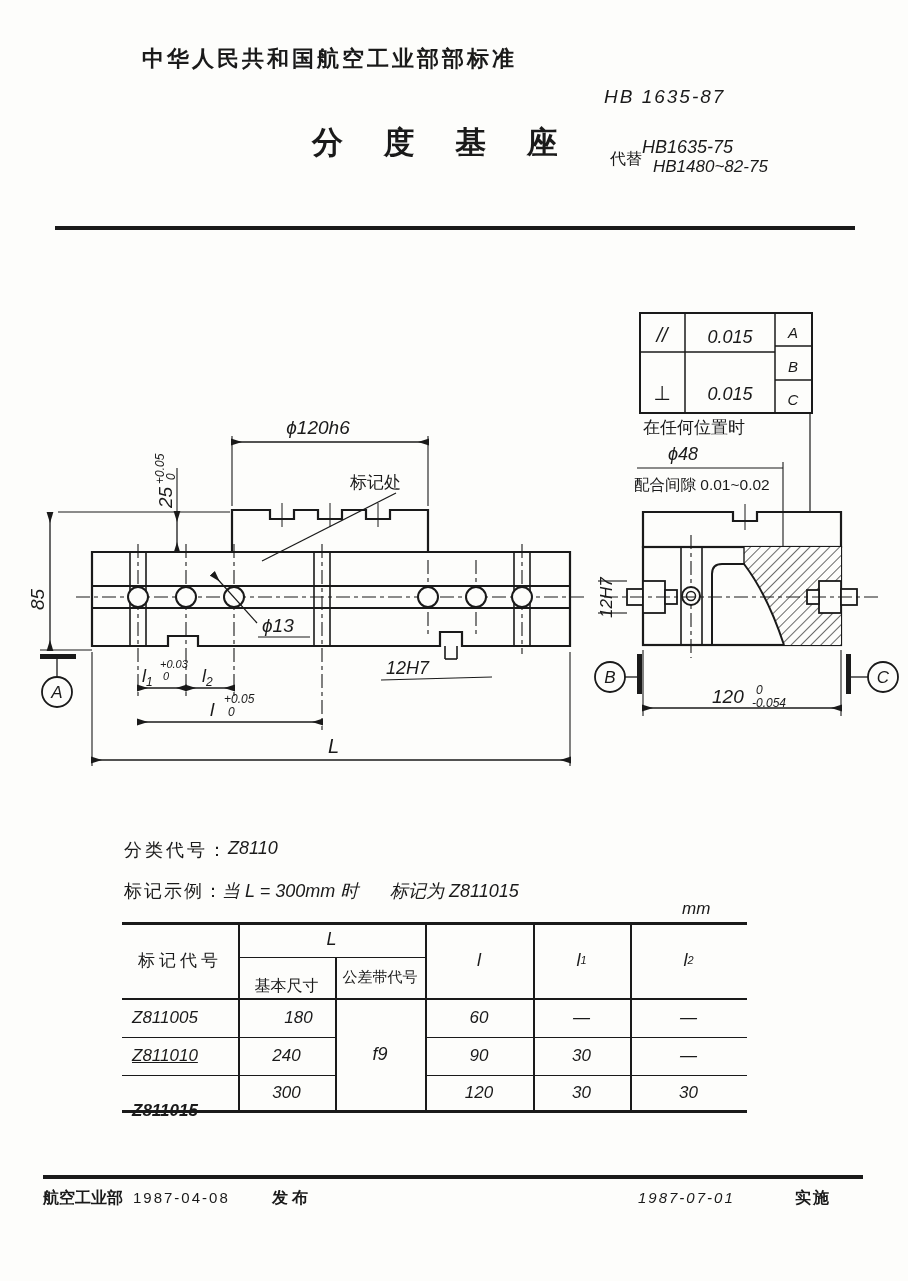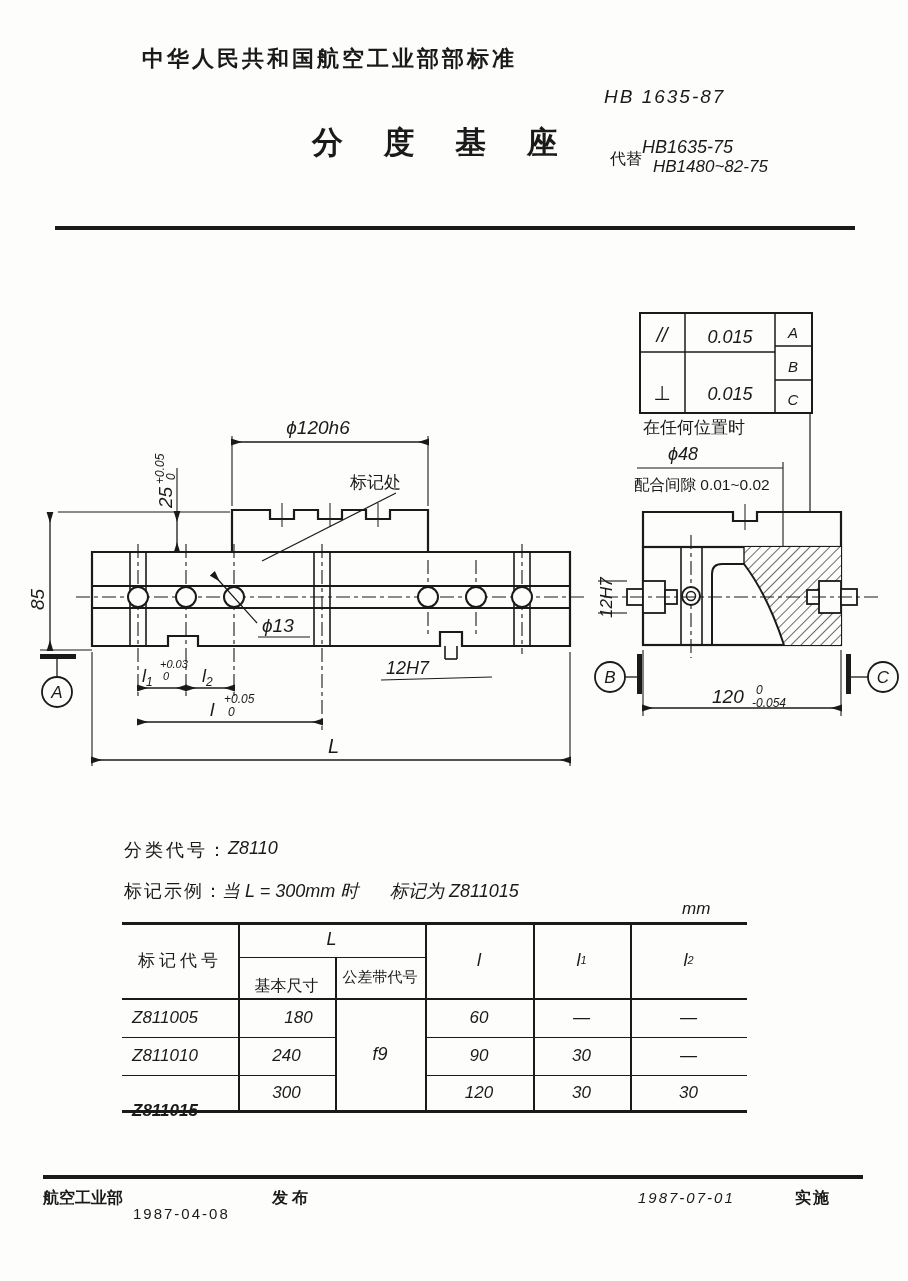--- a/index.html
+++ b/index.html
@@ -269,33 +269,33 @@
       </div>
 
     <div class="cell hw" style="left:213px;top:76px;width:90px;height:112px;font-size:18px;">f9</div>
 
     <div class="cell hw left" style="left:0;top:76px;width:116px;height:39px;">Z811005</div>
     <div class="cell hw" style="left:116px;top:76px;width:121px;height:39px;">180</div>
     <div class="cell hw" style="left:303px;top:76px;width:108px;height:39px;">60</div>
     <div class="cell hw" style="left:411px;top:76px;width:97px;height:39px;">—</div>
     <div class="cell hw" style="left:508px;top:76px;width:117px;height:39px;">—</div>
 
-    <div class="cell hw left" style="left:0;top:115px;width:116px;height:38px;">Z811010</div>
+    <div class="cell hw left" style="left:0;top:115px;width:116px;height:38px;text-decoration:underline;">Z811010</div>
     <div class="cell hw" style="left:116px;top:115px;width:97px;height:38px;">240</div>
     <div class="cell hw" style="left:303px;top:115px;width:108px;height:38px;">90</div>
     <div class="cell hw" style="left:411px;top:115px;width:97px;height:38px;">30</div>
     <div class="cell hw" style="left:508px;top:115px;width:117px;height:38px;">—</div>
 
     <div class="cell hw left" style="left:0;top:171px;width:116px;height:35px;font-weight:bold;">Z811015</div>
     <div class="cell hw" style="left:116px;top:153px;width:97px;height:35px;">300</div>
     <div class="cell hw" style="left:303px;top:153px;width:108px;height:35px;">120</div>
     <div class="cell hw" style="left:411px;top:153px;width:97px;height:35px;">30</div>
     <div class="cell hw" style="left:508px;top:153px;width:117px;height:35px;">30</div>
   </div>
 
   <div class="line" style="left:43px;top:1175px;width:820px;height:3.5px;"></div>
   <div class="abs cjk bold" style="left:43px;top:1188px;font-size:16px;">航空工业部</div>
-  <div class="abs" style="left:133px;top:1189px;font-size:15px;letter-spacing:2px;margin-top:16px;">1987-04-08</div>
+  <div class="abs" style="left:133px;top:1189px;font-size:15px;letter-spacing:2px;">1987-04-08</div>
   <div class="abs cjk bold" style="left:272px;top:1188px;font-size:16px;letter-spacing:4px;">发布</div>
   <div class="abs hw" style="left:638px;top:1189px;font-size:15px;letter-spacing:2px;">1987-07-01</div>
   <div class="abs cjk bold" style="left:795px;top:1188px;font-size:16px;letter-spacing:2px;">实施</div>
 
 </div>
 
 </body></html>

